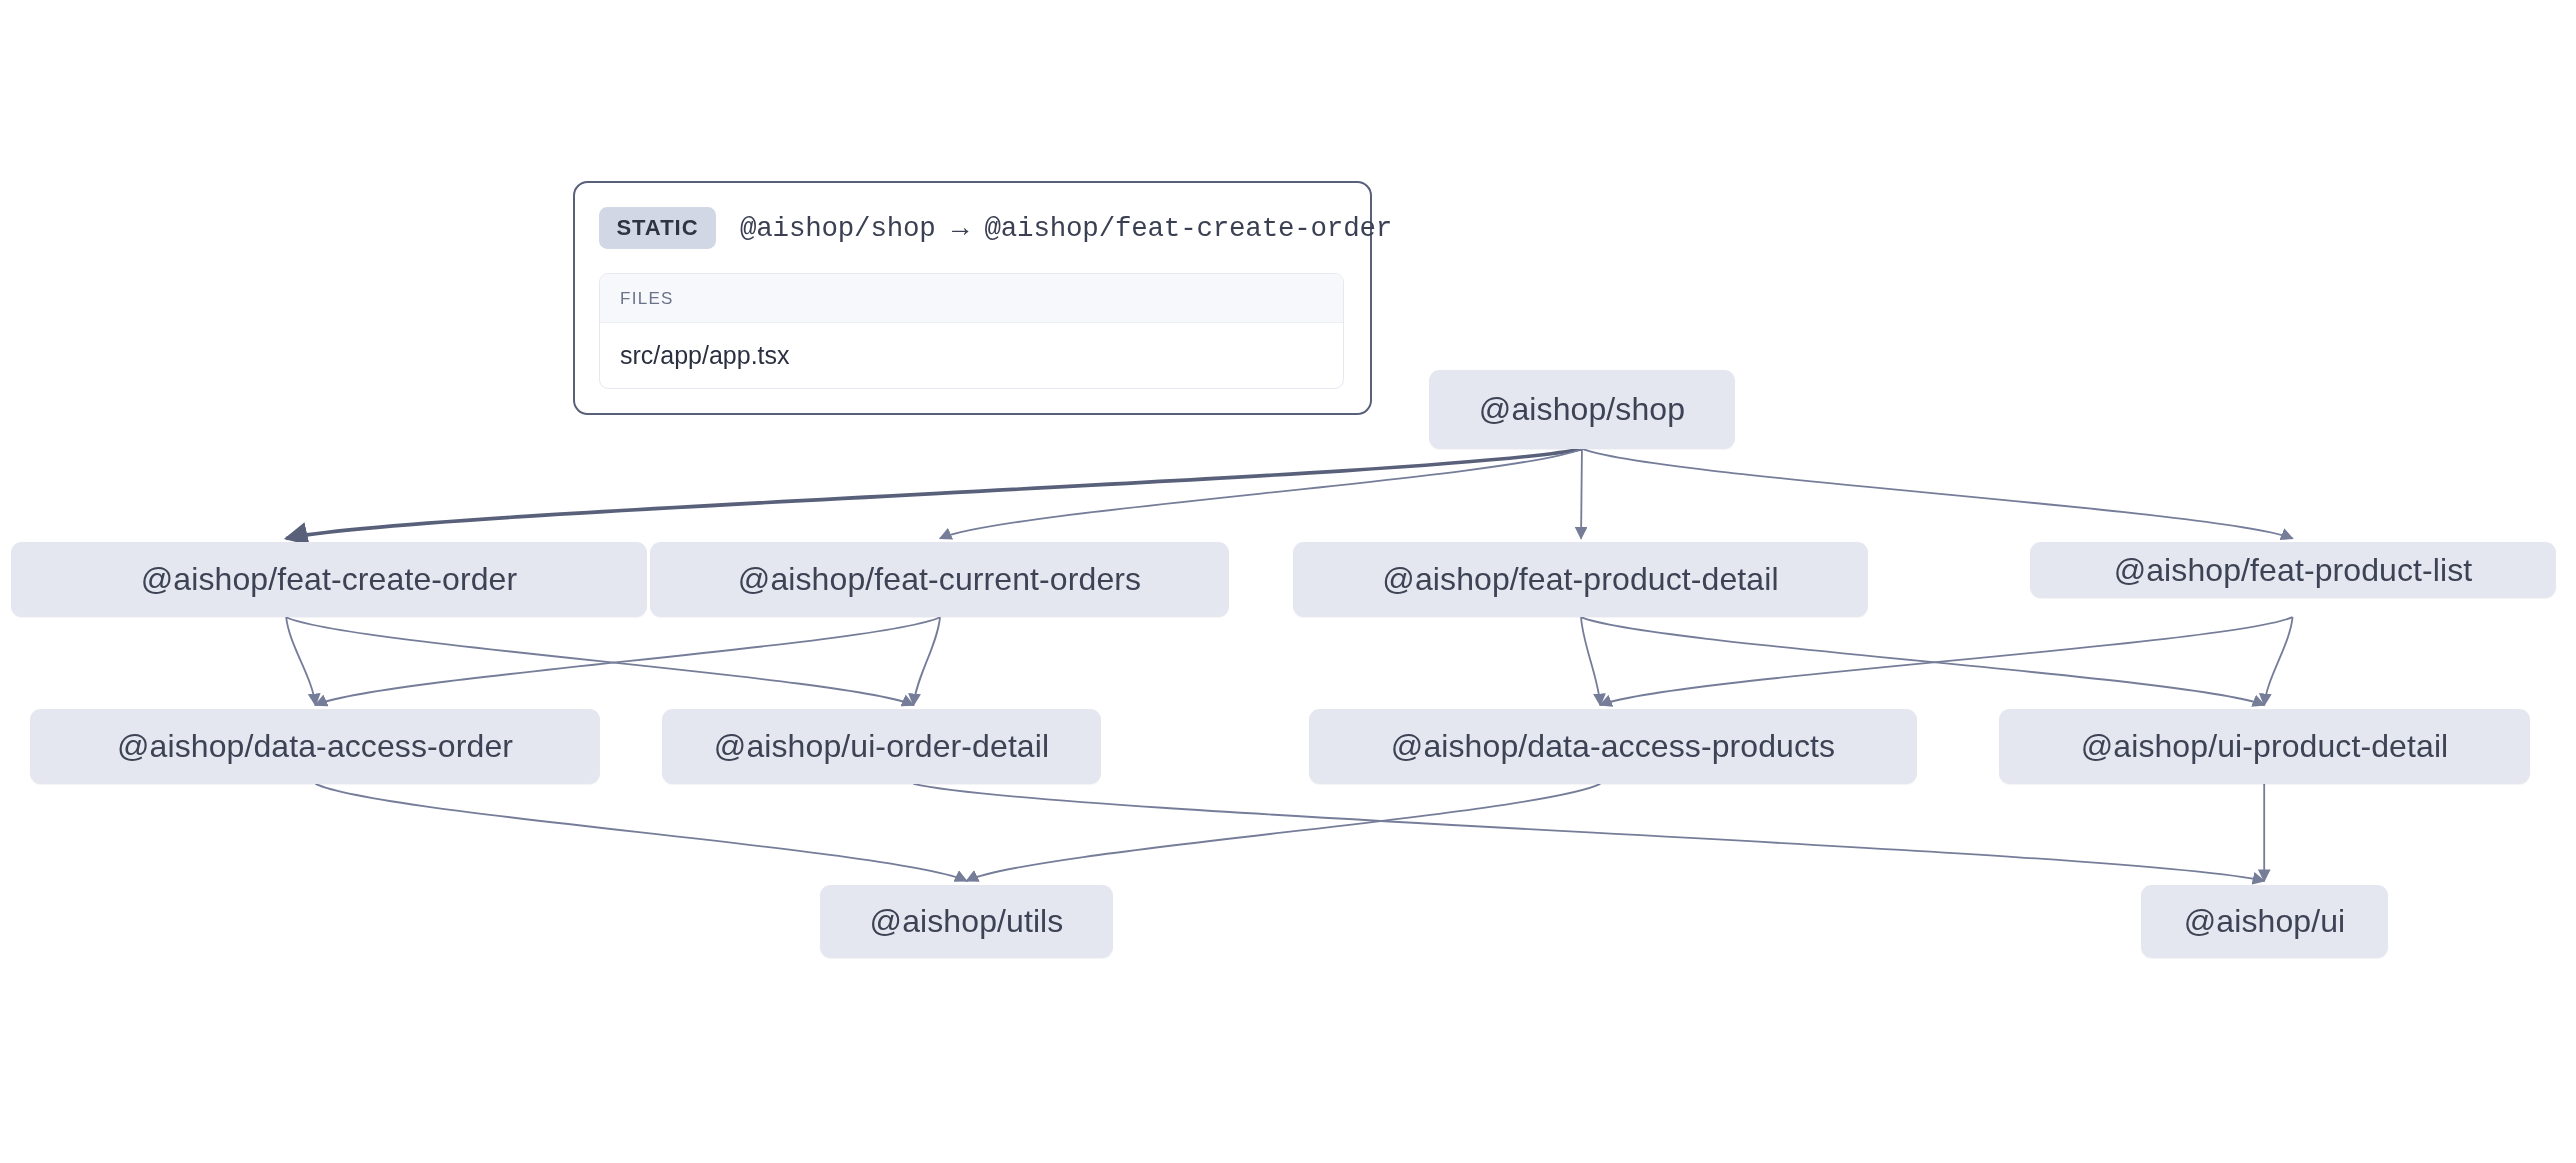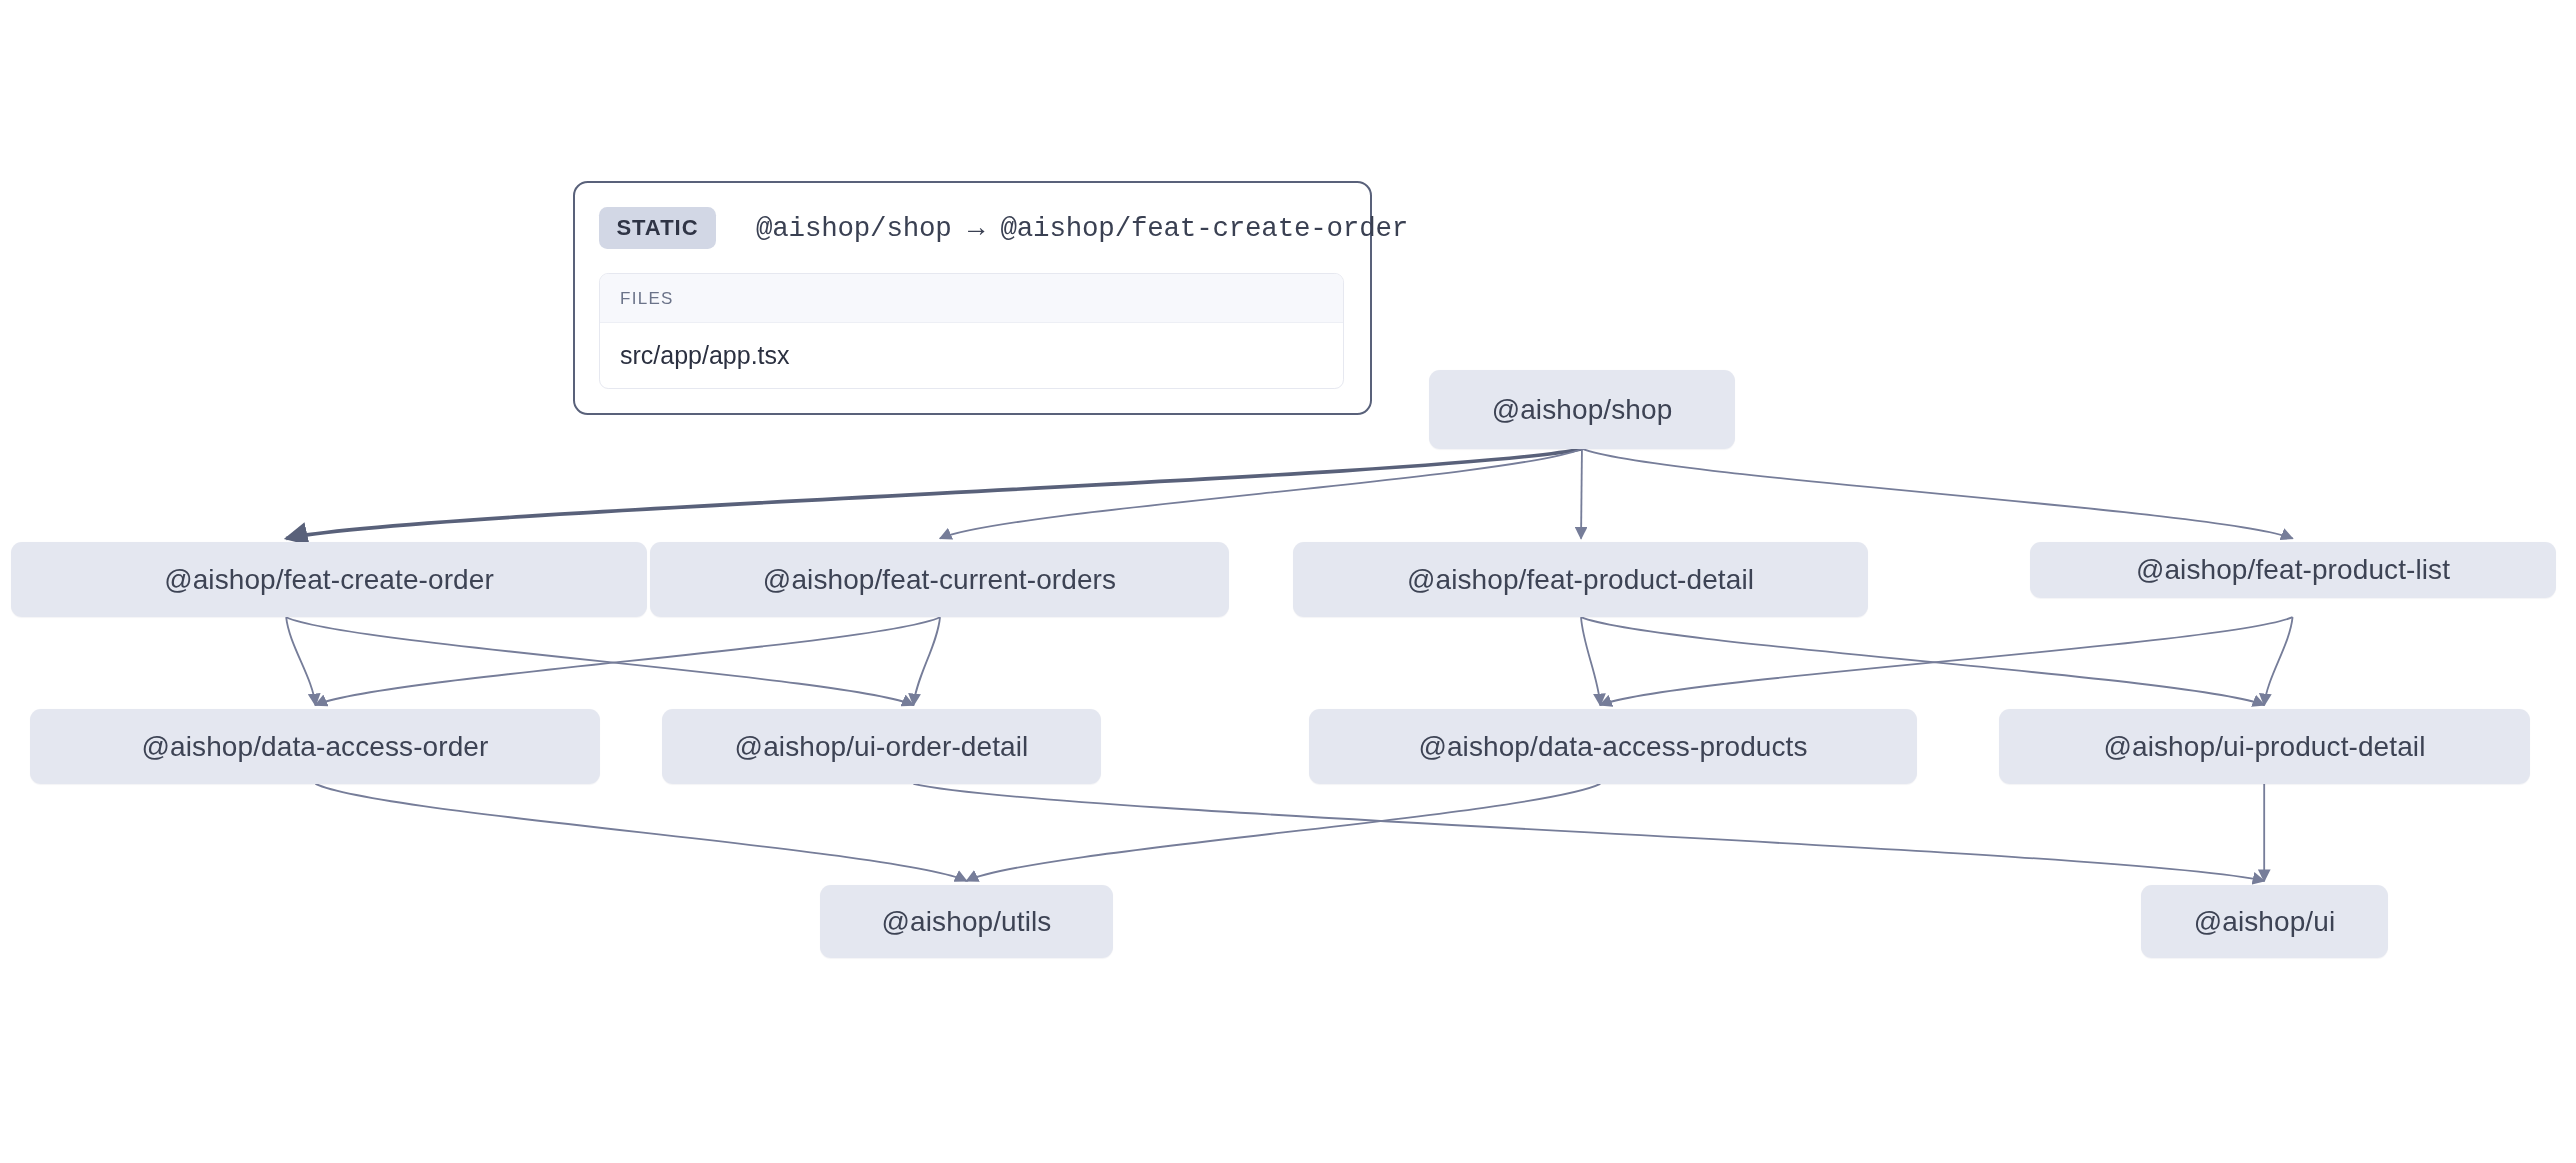--- a/index.html
+++ b/index.html
@@ -29,21 +29,21 @@
   }
   .node {
     position: absolute;
     box-sizing: border-box;
     background: #e4e7f0;
     border-radius: 11px;
     display: flex;
     align-items: center;
     justify-content: center;
     color: #3d4354;
-    font-size: 28px;
+    font-size: 32px;
     font-family: "Liberation Sans", sans-serif;
     letter-spacing: 0.1px;
     white-space: nowrap;
     box-shadow: 0 0.9px 0.9px rgba(60,70,100,0.06);
   }
   
   #detail-card {
     position: absolute;
     left: 573px;
     top: 181px;
@@ -51,21 +51,21 @@
     box-sizing: border-box;
     background: #ffffff;
     border: 2.3px solid #59617a;
     border-radius: 14.7px;
     padding: 24px 26px 24px 24px;
     z-index: 30;
   }
   .card-head {
     display: flex;
     align-items: center;
-    gap: 40px;
+    gap: 24px;
     margin-bottom: 24px;
   }
   .badge {
     background: #d2d7e5;
     color: #2f3445;
     font-size: 22px;
     font-weight: bold;
     letter-spacing: 1px;
     padding: 10px 17.4px 10px 17.4px;
     border-radius: 8.2px;

